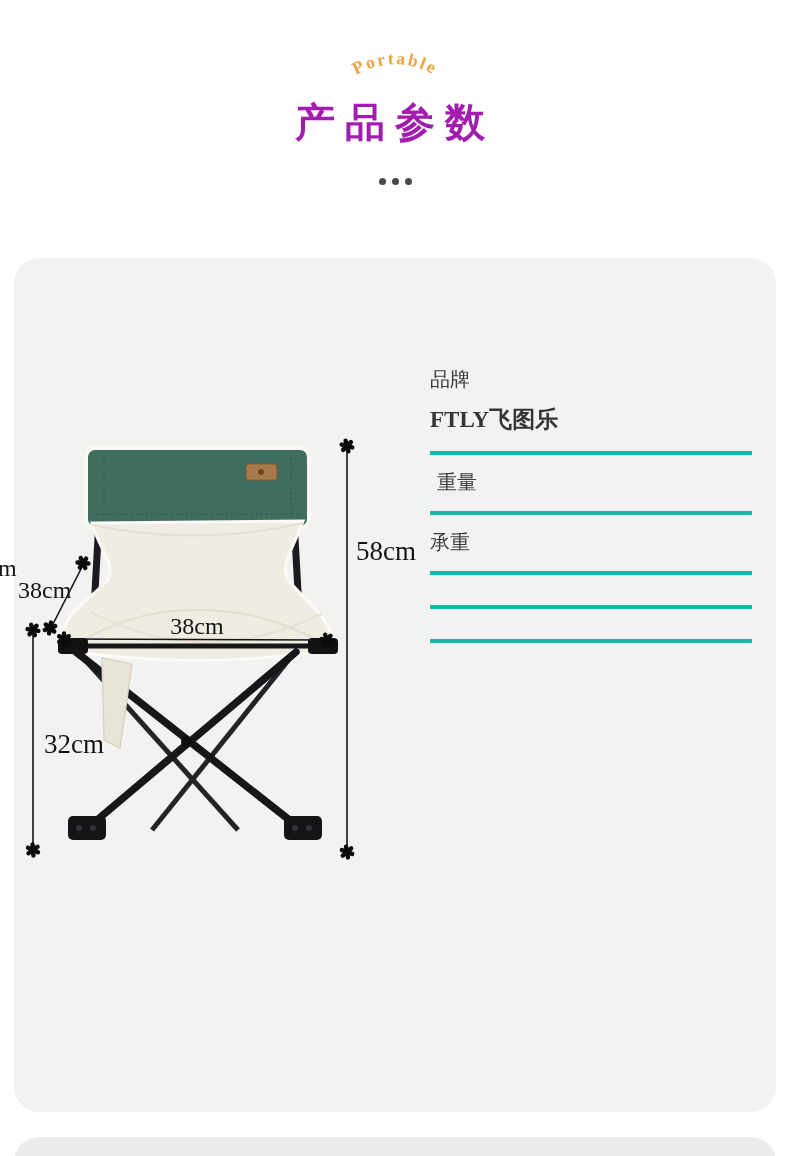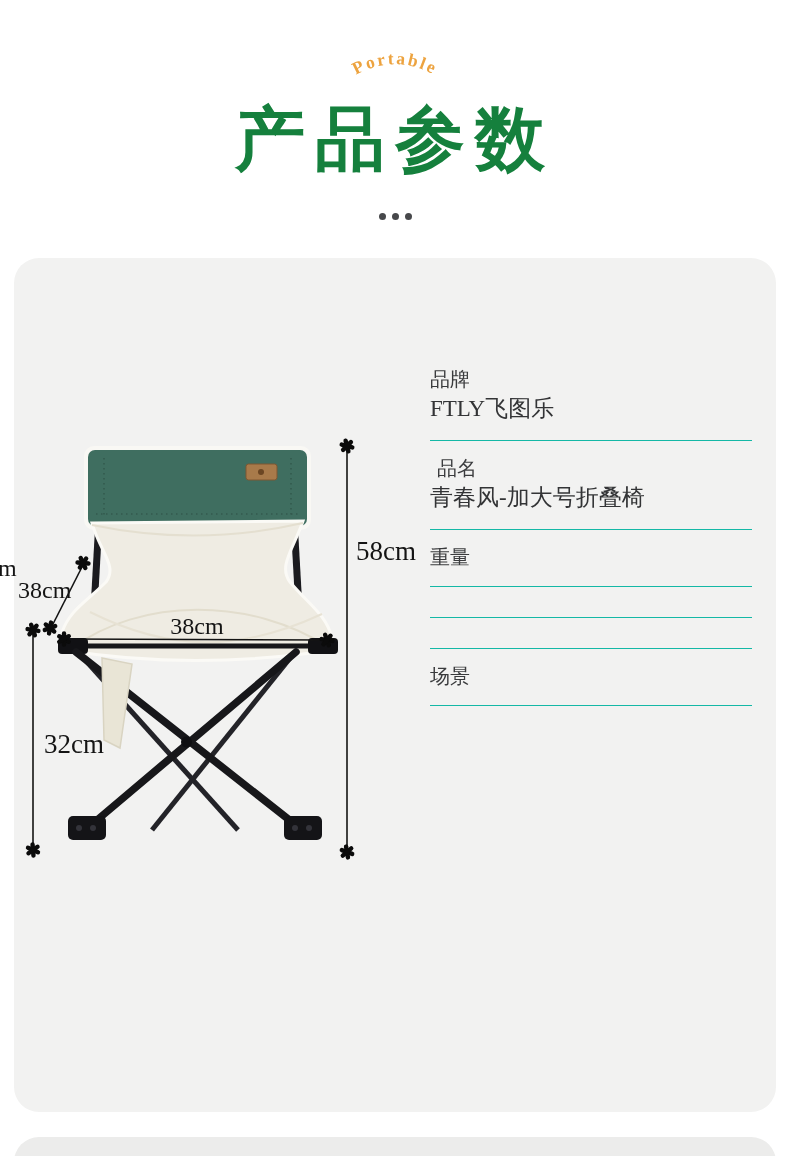--- a/index.html
+++ b/index.html
@@ -6,37 +6,37 @@
   body{
     width:790px;height:1156px;position:relative;overflow:hidden;
     background:#ffffff;
     font-family:"Liberation Serif", serif;
     color:#3a3b3d;
   }
   
   .header{position:absolute;top:0;left:0;width:790px;text-align:center;}
   .arc-svg{display:block;margin:16px auto 0;}
   .page-title{
-    margin:0;font-size:70px;font-weight:700;letter-spacing:10px;
-    color:#15803d;line-height:1.15;
+    margin:0;font-size:40px;font-weight:700;letter-spacing:10px;
+    color:#a21caf;line-height:1.15;
   }
   .dots{display:flex;justify-content:center;gap:6px;margin-top:32px;}
   .dots span{width:7px;height:7px;border-radius:50%;background:#47484b;display:block;}
   
   .card{position:absolute;left:14px;width:762px;background:#f2f2f1;border-radius:25px;}
   .card-main{top:258px;height:854px;}
   .card-next{top:1137px;height:60px;background:#ececeb;border-radius:25px 25px 0 0;}
   
   .figure-svg{position:absolute;left:-14px;top:172px;}
   
   .specs{position:absolute;left:416px;top:94px;width:322px;}
-  .spec-row{padding:14px 0 16px;border-bottom:1px solid #14b8a6;}
+  .spec-row{padding:14px 0 16px;border-bottom:4px solid #14b8a6;}
   .spec-label{font-size:20px;line-height:26px;color:#3a3b3d;}
   .spec-row:nth-child(2) .spec-label{padding-left:7px;}
-  .spec-value{font-size:23px;line-height:30px;font-weight:400;color:#333436;margin-top:2px;}
+  .spec-value{font-size:23px;line-height:30px;font-weight:700;color:#333436;margin-top:13px;}
 </style>
 </head>
 <body>
 
 <div class="header">
   <svg class="arc-svg" width="170" height="84" viewBox="0 0 170 84">
     <defs>
       <path id="arcPath" d="M 28 74 A 76 76 0 0 1 142 74" fill="none"></path>
     </defs>
     <text font-family="Liberation Serif, serif" font-size="17.5" font-weight="700" letter-spacing="2.2" fill="#eda33f">
@@ -134,29 +134,25 @@
       <text x="-2" y="576" font-size="24">m</text>
     </g>
   </svg>
 
   <div class="specs">
     <div class="spec-row">
       <div class="spec-label">品牌</div>
       <div class="spec-value">FTLY飞图乐</div>
     </div>
     <div class="spec-row">
-      <div class="spec-label">品名</div>
-      <div class="spec-value">青春风-加大号折叠椅</div>
+      <div class="spec-label">重量</div>
     </div>
     <div class="spec-row">
-      <div class="spec-label">重量</div>
+      <div class="spec-label">承重</div>
     </div>
     <div class="spec-row">
     </div>
     <div class="spec-row">
-    </div>
-    <div class="spec-row">
-      <div class="spec-label">场景</div>
     </div>
   </div>
 </section>
 
 <section class="card card-next"></section>
 
 </body></html>

